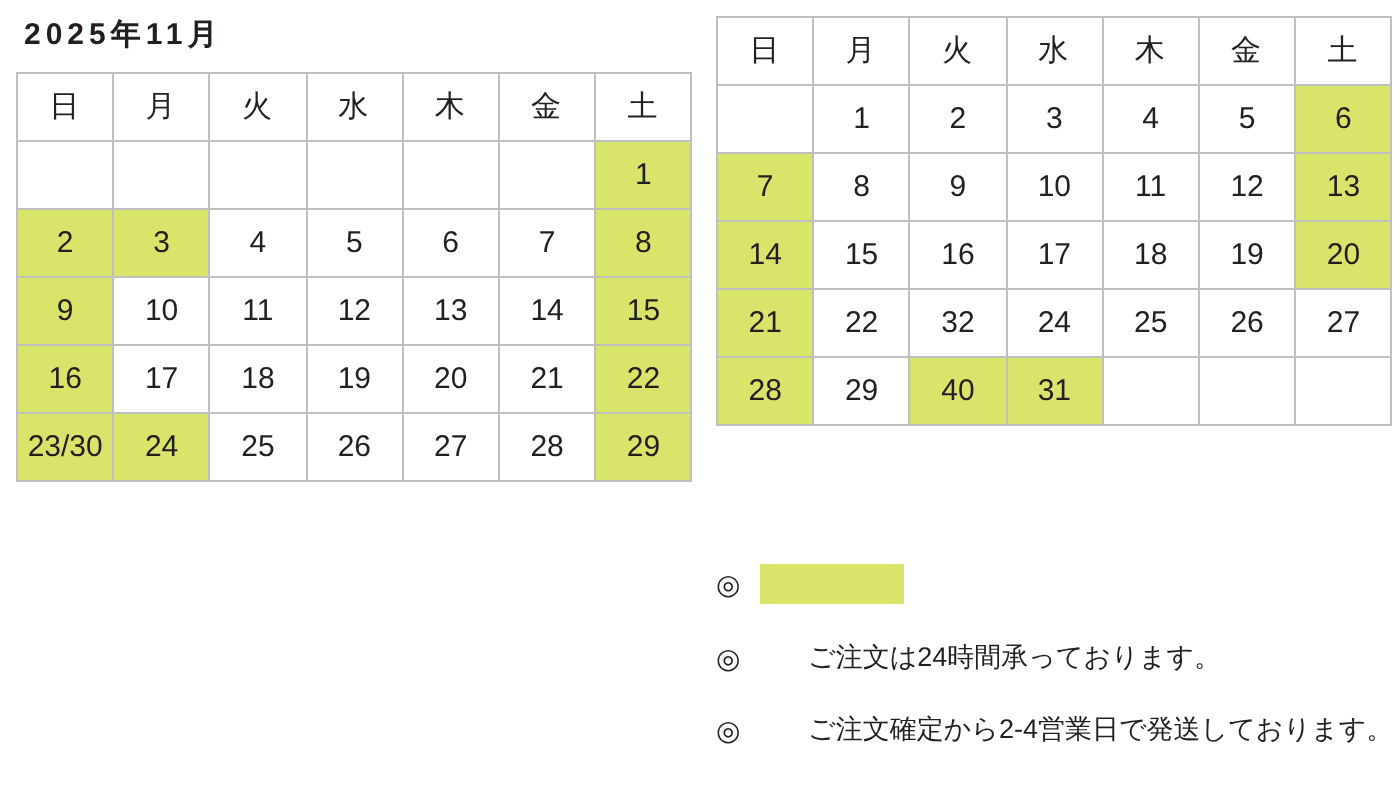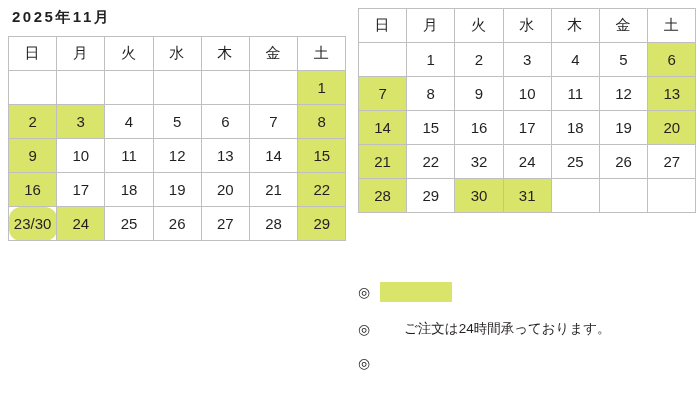--- a/index.html
+++ b/index.html
@@ -55,21 +55,20 @@
     letter-spacing: 1px;
   }
   td.holiday, th.holiday {
     background: #d8e46a;
   }
   td.empty {
     background: #ffffff;
   }
   td.small {
     font-size: 13px;
-    border-radius: 12px;
   }
 
   .legend {
     position: absolute;
     left: 358px;
     top: 282px;
     width: 335px;
   }
   .legend-row {
     display: flex;
@@ -215,37 +214,38 @@
             <td>22</td>
             <td>32</td>
             <td>24</td>
             <td>25</td>
             <td>26</td>
             <td>27</td>
           </tr>
           <tr>
             <td class="holiday">28</td>
             <td>29</td>
-            <td class="holiday">30</td>
+            <td class="holiday">40</td>
             <td class="holiday">31</td>
             <td class="empty"></td>
             <td class="empty"></td>
             <td class="empty"></td>
           </tr>
         </tbody>
     </table>
   </div>
 
   <div class="legend">
       <div class="legend-row">
         <span class="legend-bullet">◎</span>
         <span class="swatch"></span>
       </div>
       <div class="legend-row indent">
         <span class="legend-bullet">◎</span>
         <span class="legend-text">ご注文は24時間承っております。</span>
       </div>
       <div class="legend-row indent">
         <span class="legend-bullet">◎</span>
+        <span class="legend-text">ご注文確定から2-4営業日で発送しております。</span>
       </div>
     </div>
 
 </div>
 
 </body></html>

